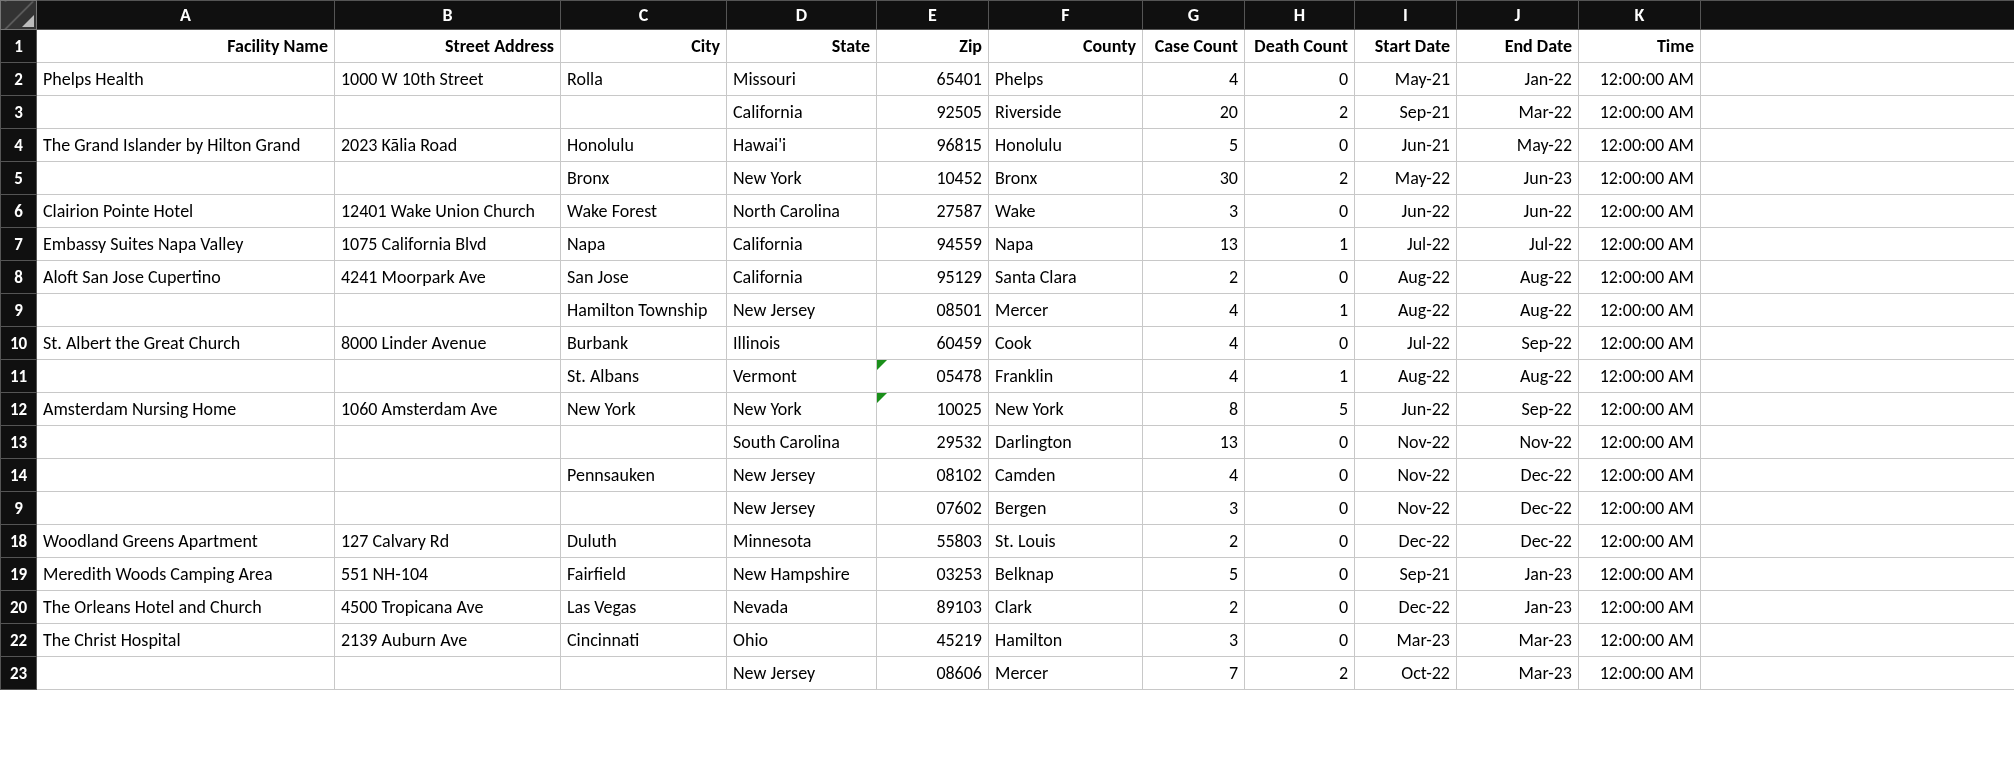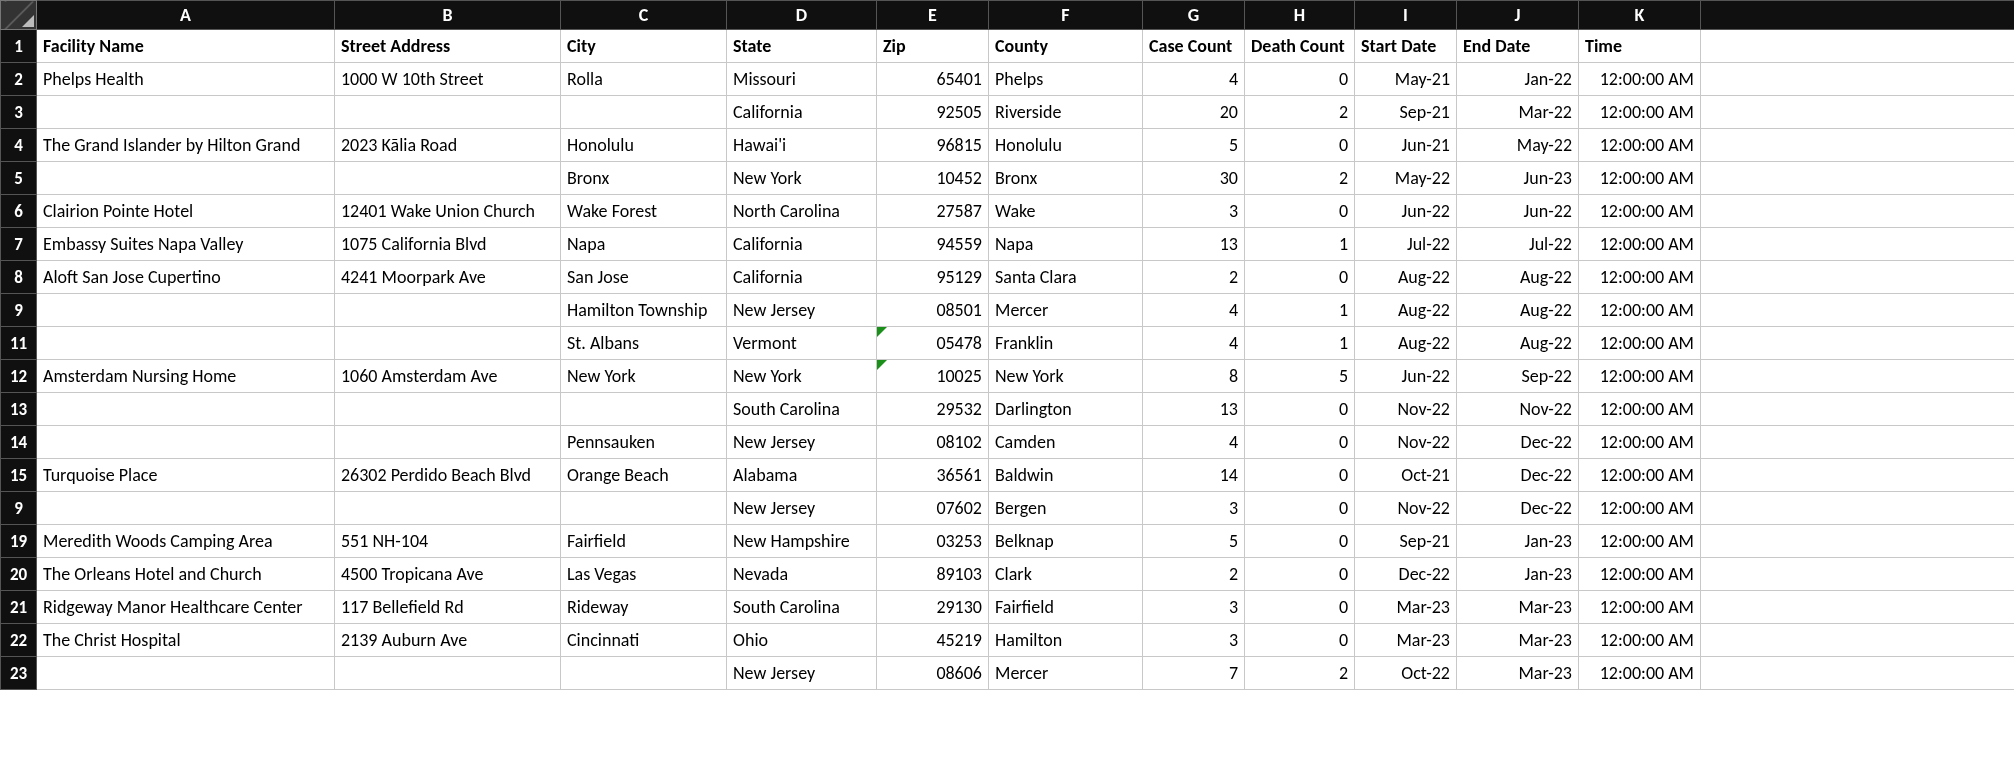--- a/index.html
+++ b/index.html
@@ -39,21 +39,21 @@
     white-space: nowrap;
     overflow: hidden;
     color: #000;
     font-size: 18px;
     vertical-align: middle;
   }
   tbody td.num { text-align: right; }
   tbody td.txt { text-align: left; }
   tr.headerrow td {
     font-weight: 700;
-    text-align: left;
+    text-align: right;
   }
   .errmark { position: relative; }
   .errmark::before {
     content:""; position:absolute; top:0; left:0;
     width:0; height:0;
     border-top:10px solid #1a8f1a;
     border-right:10px solid transparent;
   }
   
   col.cR { width:36px; }
@@ -237,20 +237,35 @@
         <td class="num">08501</td>
         <td class="txt">Mercer</td>
         <td class="num">4</td>
         <td class="num">1</td>
         <td class="num">Aug-22</td>
         <td class="num">Aug-22</td>
         <td class="num">12:00:00 AM</td>
         <td class="txt"></td>
       </tr>
       <tr>
+        <th class="rowhead">10</th>
+        <td class="txt">St. Albert the Great Church</td>
+        <td class="txt">8000 Linder Avenue</td>
+        <td class="txt">Burbank</td>
+        <td class="txt">Illinois</td>
+        <td class="num">60459</td>
+        <td class="txt">Cook</td>
+        <td class="num">4</td>
+        <td class="num">0</td>
+        <td class="num">Jul-22</td>
+        <td class="num">Sep-22</td>
+        <td class="num">12:00:00 AM</td>
+        <td class="txt"></td>
+      </tr>
+      <tr>
         <th class="rowhead">11</th>
         <td class="txt"></td>
         <td class="txt"></td>
         <td class="txt">St. Albans</td>
         <td class="txt">Vermont</td>
         <td class="num errmark">05478</td>
         <td class="txt">Franklin</td>
         <td class="num">4</td>
         <td class="num">1</td>
         <td class="num">Aug-22</td>
@@ -297,45 +312,45 @@
         <td class="num">08102</td>
         <td class="txt">Camden</td>
         <td class="num">4</td>
         <td class="num">0</td>
         <td class="num">Nov-22</td>
         <td class="num">Dec-22</td>
         <td class="num">12:00:00 AM</td>
         <td class="txt"></td>
       </tr>
       <tr>
-        <th class="rowhead">15</th>
-        <td class="txt">Turquoise Place</td>
-        <td class="txt">26302 Perdido Beach Blvd</td>
-        <td class="txt">Orange Beach</td>
-        <td class="txt">Alabama</td>
-        <td class="num">36561</td>
-        <td class="txt">Baldwin</td>
-        <td class="num">14</td>
-        <td class="num">0</td>
-        <td class="num">Oct-21</td>
-        <td class="num">Dec-22</td>
-        <td class="num">12:00:00 AM</td>
-        <td class="txt"></td>
-      </tr>
-      <tr>
         <th class="rowhead">9</th>
         <td class="txt"></td>
         <td class="txt"></td>
         <td class="txt"></td>
         <td class="txt">New Jersey</td>
         <td class="num">07602</td>
         <td class="txt">Bergen</td>
         <td class="num">3</td>
         <td class="num">0</td>
         <td class="num">Nov-22</td>
+        <td class="num">Dec-22</td>
+        <td class="num">12:00:00 AM</td>
+        <td class="txt"></td>
+      </tr>
+      <tr>
+        <th class="rowhead">18</th>
+        <td class="txt">Woodland Greens Apartment</td>
+        <td class="txt">127 Calvary Rd</td>
+        <td class="txt">Duluth</td>
+        <td class="txt">Minnesota</td>
+        <td class="num">55803</td>
+        <td class="txt">St. Louis</td>
+        <td class="num">2</td>
+        <td class="num">0</td>
+        <td class="num">Dec-22</td>
         <td class="num">Dec-22</td>
         <td class="num">12:00:00 AM</td>
         <td class="txt"></td>
       </tr>
       <tr>
         <th class="rowhead">19</th>
         <td class="txt">Meredith Woods Camping Area</td>
         <td class="txt">551 NH-104</td>
         <td class="txt">Fairfield</td>
         <td class="txt">New Hampshire</td>
@@ -357,35 +372,20 @@
         <td class="num">89103</td>
         <td class="txt">Clark</td>
         <td class="num">2</td>
         <td class="num">0</td>
         <td class="num">Dec-22</td>
         <td class="num">Jan-23</td>
         <td class="num">12:00:00 AM</td>
         <td class="txt"></td>
       </tr>
       <tr>
-        <th class="rowhead">21</th>
-        <td class="txt">Ridgeway Manor Healthcare Center</td>
-        <td class="txt">117 Bellefield Rd</td>
-        <td class="txt">Rideway</td>
-        <td class="txt">South Carolina</td>
-        <td class="num">29130</td>
-        <td class="txt">Fairfield</td>
-        <td class="num">3</td>
-        <td class="num">0</td>
-        <td class="num">Mar-23</td>
-        <td class="num">Mar-23</td>
-        <td class="num">12:00:00 AM</td>
-        <td class="txt"></td>
-      </tr>
-      <tr>
         <th class="rowhead">22</th>
         <td class="txt">The Christ Hospital</td>
         <td class="txt">2139 Auburn Ave</td>
         <td class="txt">Cincinnati</td>
         <td class="txt">Ohio</td>
         <td class="num">45219</td>
         <td class="txt">Hamilton</td>
         <td class="num">3</td>
         <td class="num">0</td>
         <td class="num">Mar-23</td>

